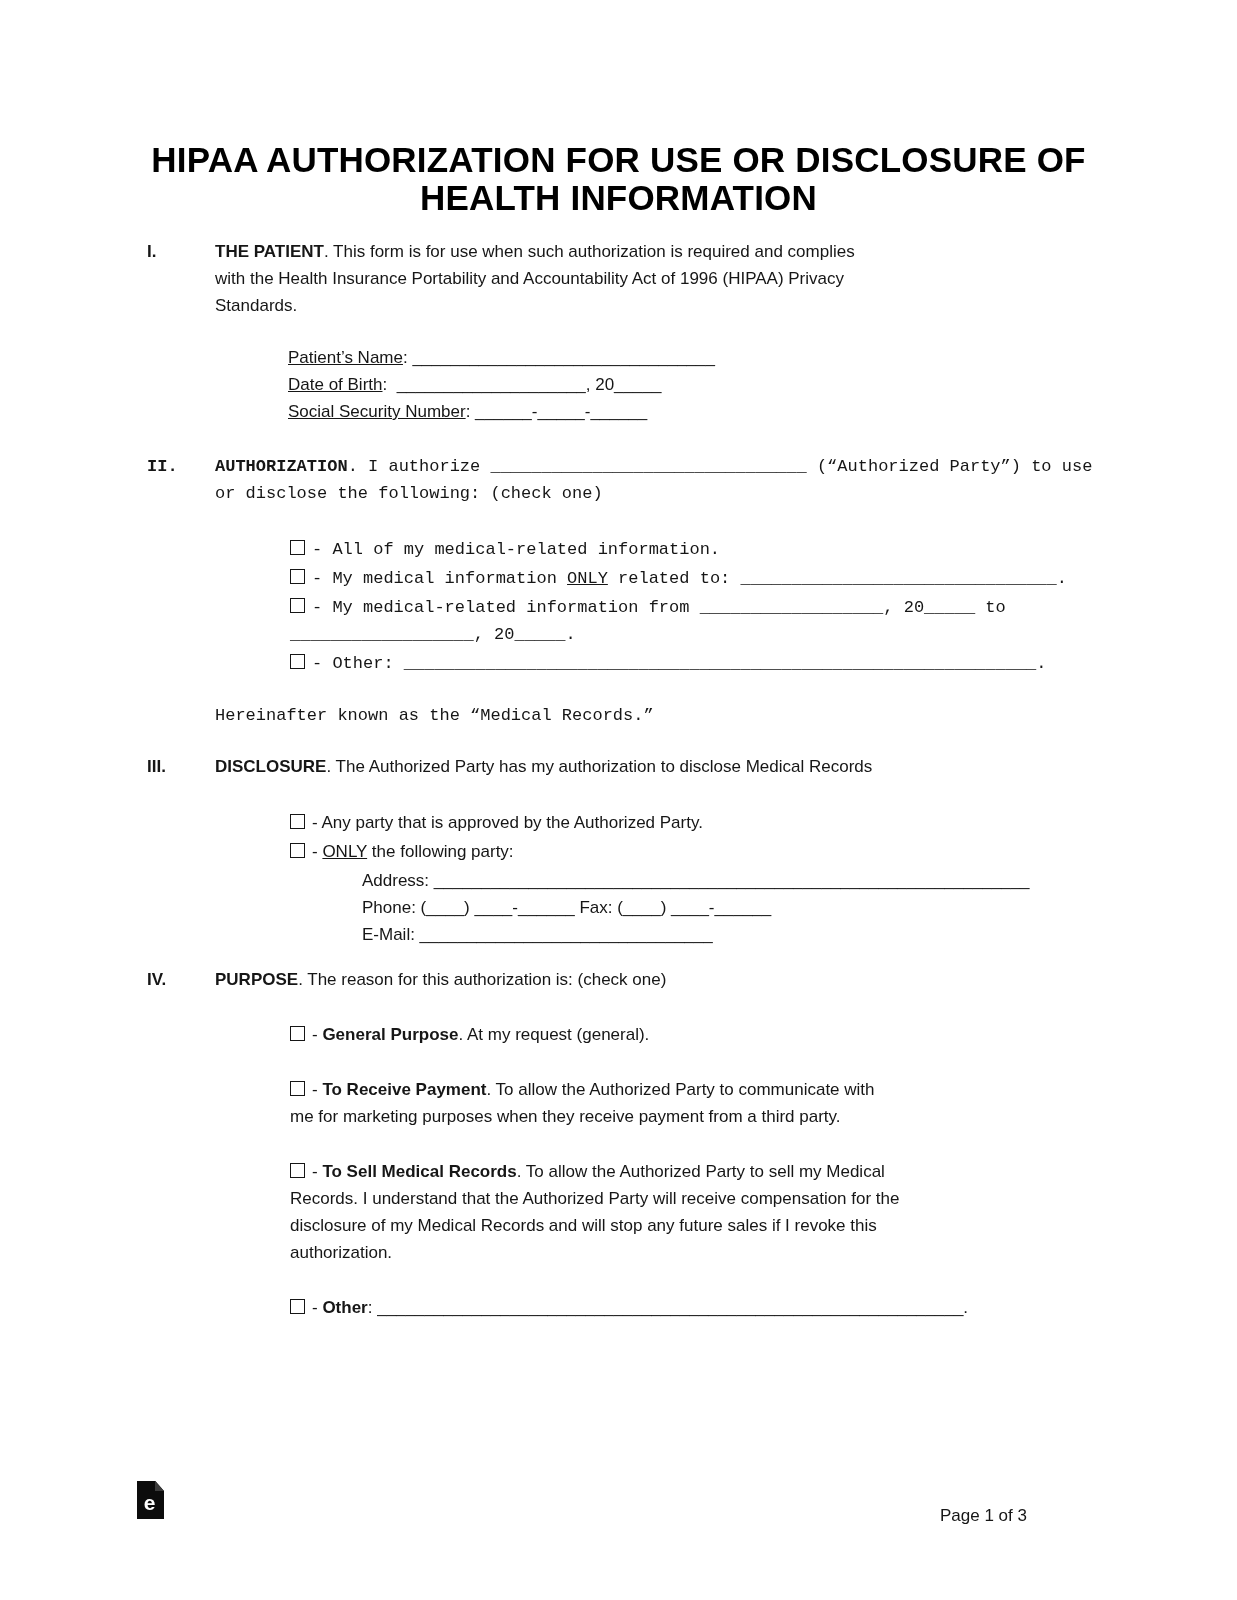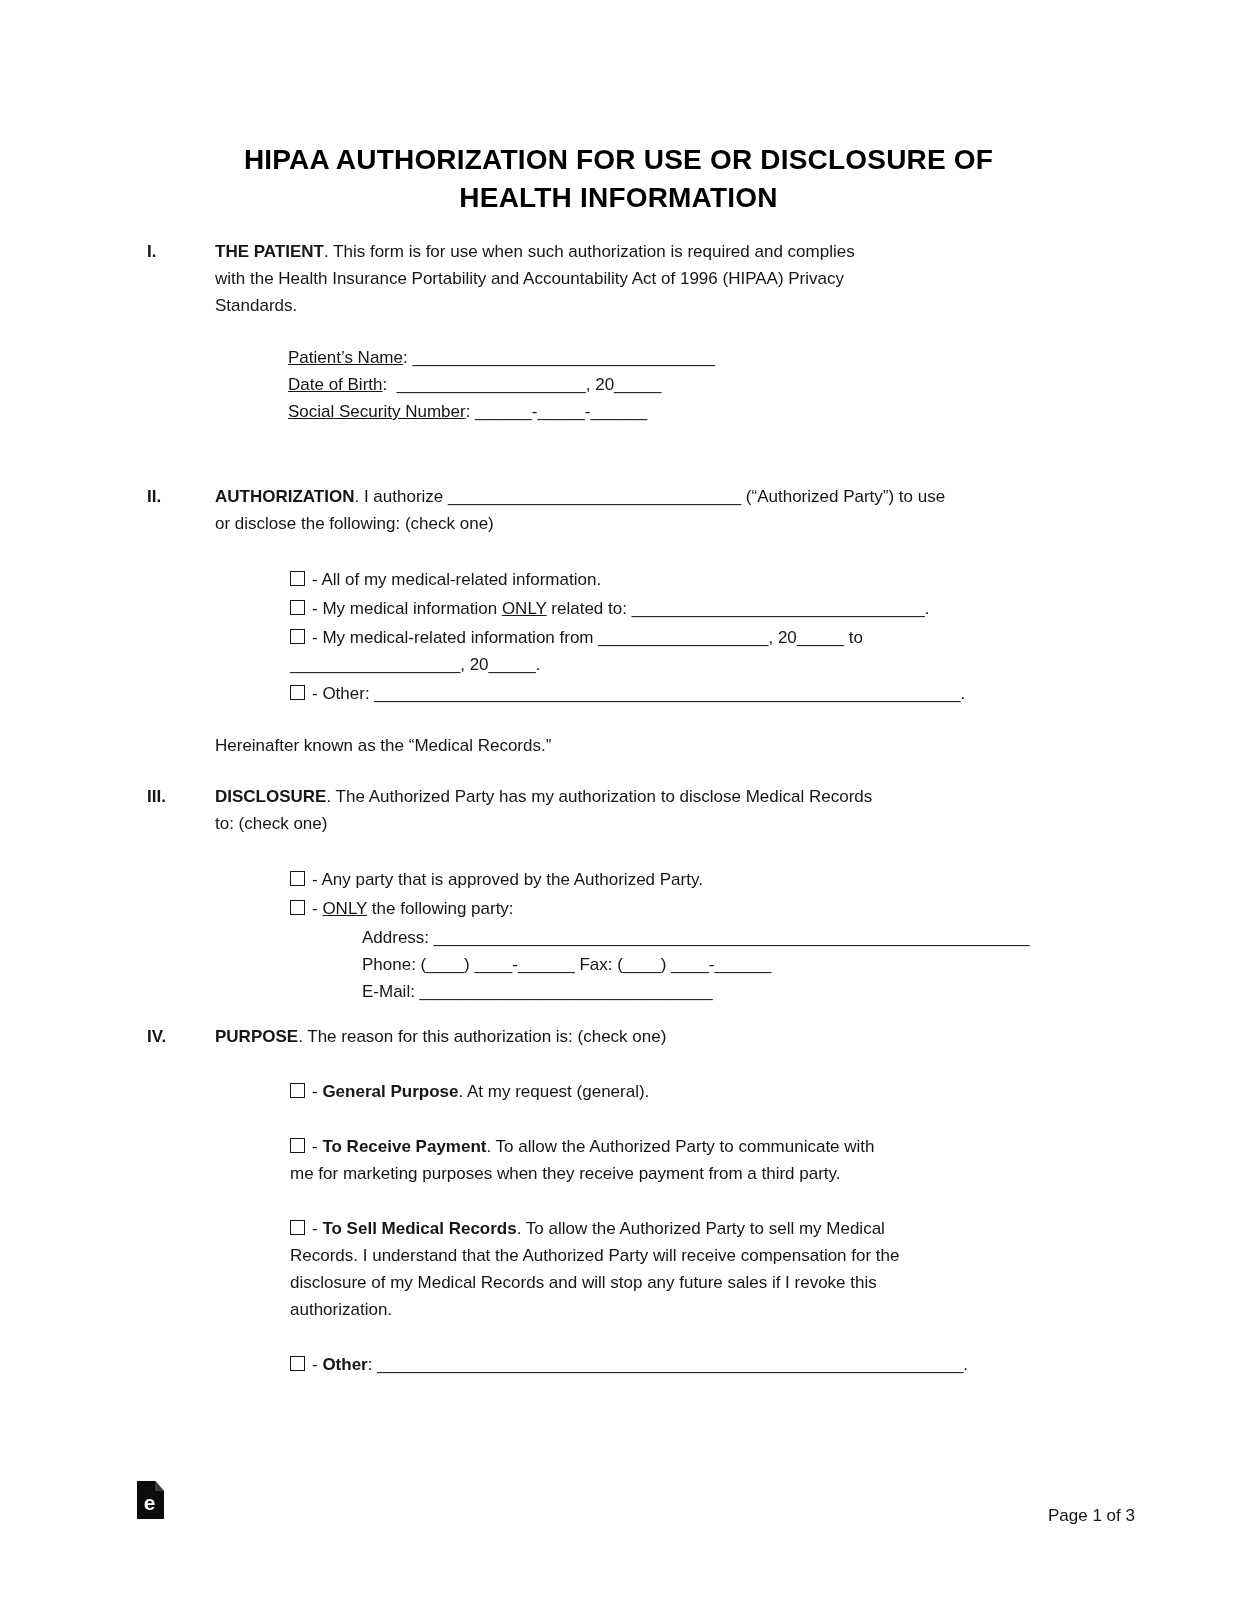--- a/index.html
+++ b/index.html
@@ -14,33 +14,33 @@
   }
   .t { white-space:pre-wrap; }
   .block { display:block; }
   .line { display:block; }
   .u { text-decoration:underline; }
   b { font-weight:bold; }
 
   .title {
     margin:0; padding-top:141px;
     text-align:center;
-    font-size:28px; line-height:38px;
+    font-size:35px; line-height:38px;
     font-weight:bold; color:#000000;
     letter-spacing:0.2px;
   }
   .date-line { margin:28px 0 0 147px; }
 
   .sec { display:flex; margin-left:147px; }
   .sec .num { width:68px; flex-shrink:0; font-weight:bold; }
   .sec .sec-body { width:884px; }
 
   .sec-patient   { margin-top:21px; }
   .fields        { margin-top:25px; margin-left:73px; }
-  .sec-auth      { margin-top:58px; }
+  .sec-auth      { margin-top:28px;font-family:Liberation Mono, monospace; }
   .items         { margin-top:29px; margin-left:75px; }
   .check-item    { margin-bottom:2px; }
   .note          { margin-top:25px; }
   .sec-disc      { margin-top:24px; }
   .party-fields  { margin-left:72px; }
   .sec-purpose   { margin-top:18px; }
   .purpose-item  { margin-top:28px; }
 
   .cb {
     display:inline-block;
@@ -61,21 +61,21 @@
     position:absolute; right:0; top:0;
     width:9px; height:10px;
     background:#3c3c3c;
     clip-path:polygon(0 0, 100% 100%, 0 100%);
   }
   .logo-letter {
     position:absolute; left:0; right:2px; top:8px;
     text-align:center;
     color:#ffffff; font-weight:bold; font-size:21px; line-height:27px;
   }
-  .page-num { position:absolute; left:1048px; top:1502px; }
+  .page-num { position:absolute; left:940px; top:1502px; }
 </style>
 </head>
 <body>
 
 <div class="page">
 
   <h1 class="title">
     <span class="block">HIPAA AUTHORIZATION FOR USE OR DISCLOSURE OF</span>
     <span class="block">HEALTH INFORMATION</span>
   </h1>
@@ -118,21 +118,20 @@
       </div>
 
       <div class="note t">Hereinafter known as the “Medical Records.”</div>
     </div>
   </section>
 
   <section class="sec sec-disc">
     <div class="num t">III.</div>
     <div class="sec-body">
       <span class="line"><b class="t">DISCLOSURE</b><span class="t">. The Authorized Party has my authorization to disclose Medical Records</span></span>
-      <span class="line t">to: (check one)</span>
 
       <div class="items">
         <div class="check-item">
           <span class="cb"></span><span class="t">- Any party that is approved by the Authorized Party.</span>
         </div>
         <div class="check-item">
           <span class="cb"></span><span class="t">- </span><span class="t u">ONLY</span><span class="t"> the following party:</span>
         </div>
         <div class="party-fields">
           <span class="line t">Address: _______________________________________________________________</span>

